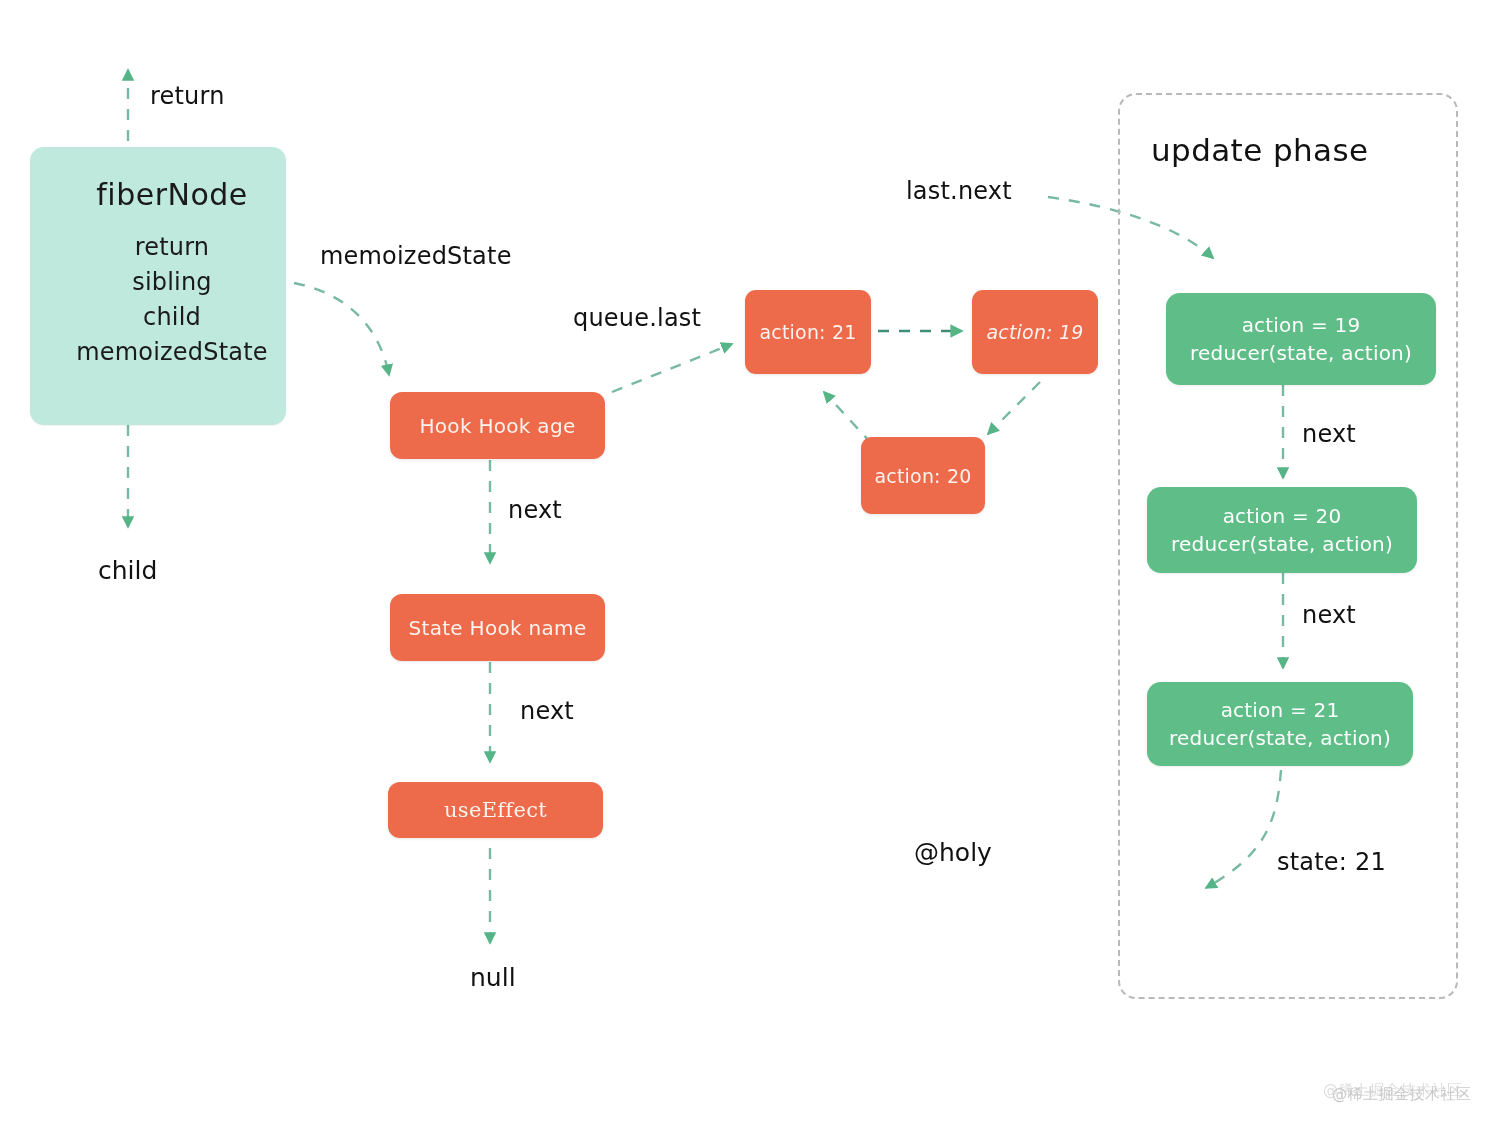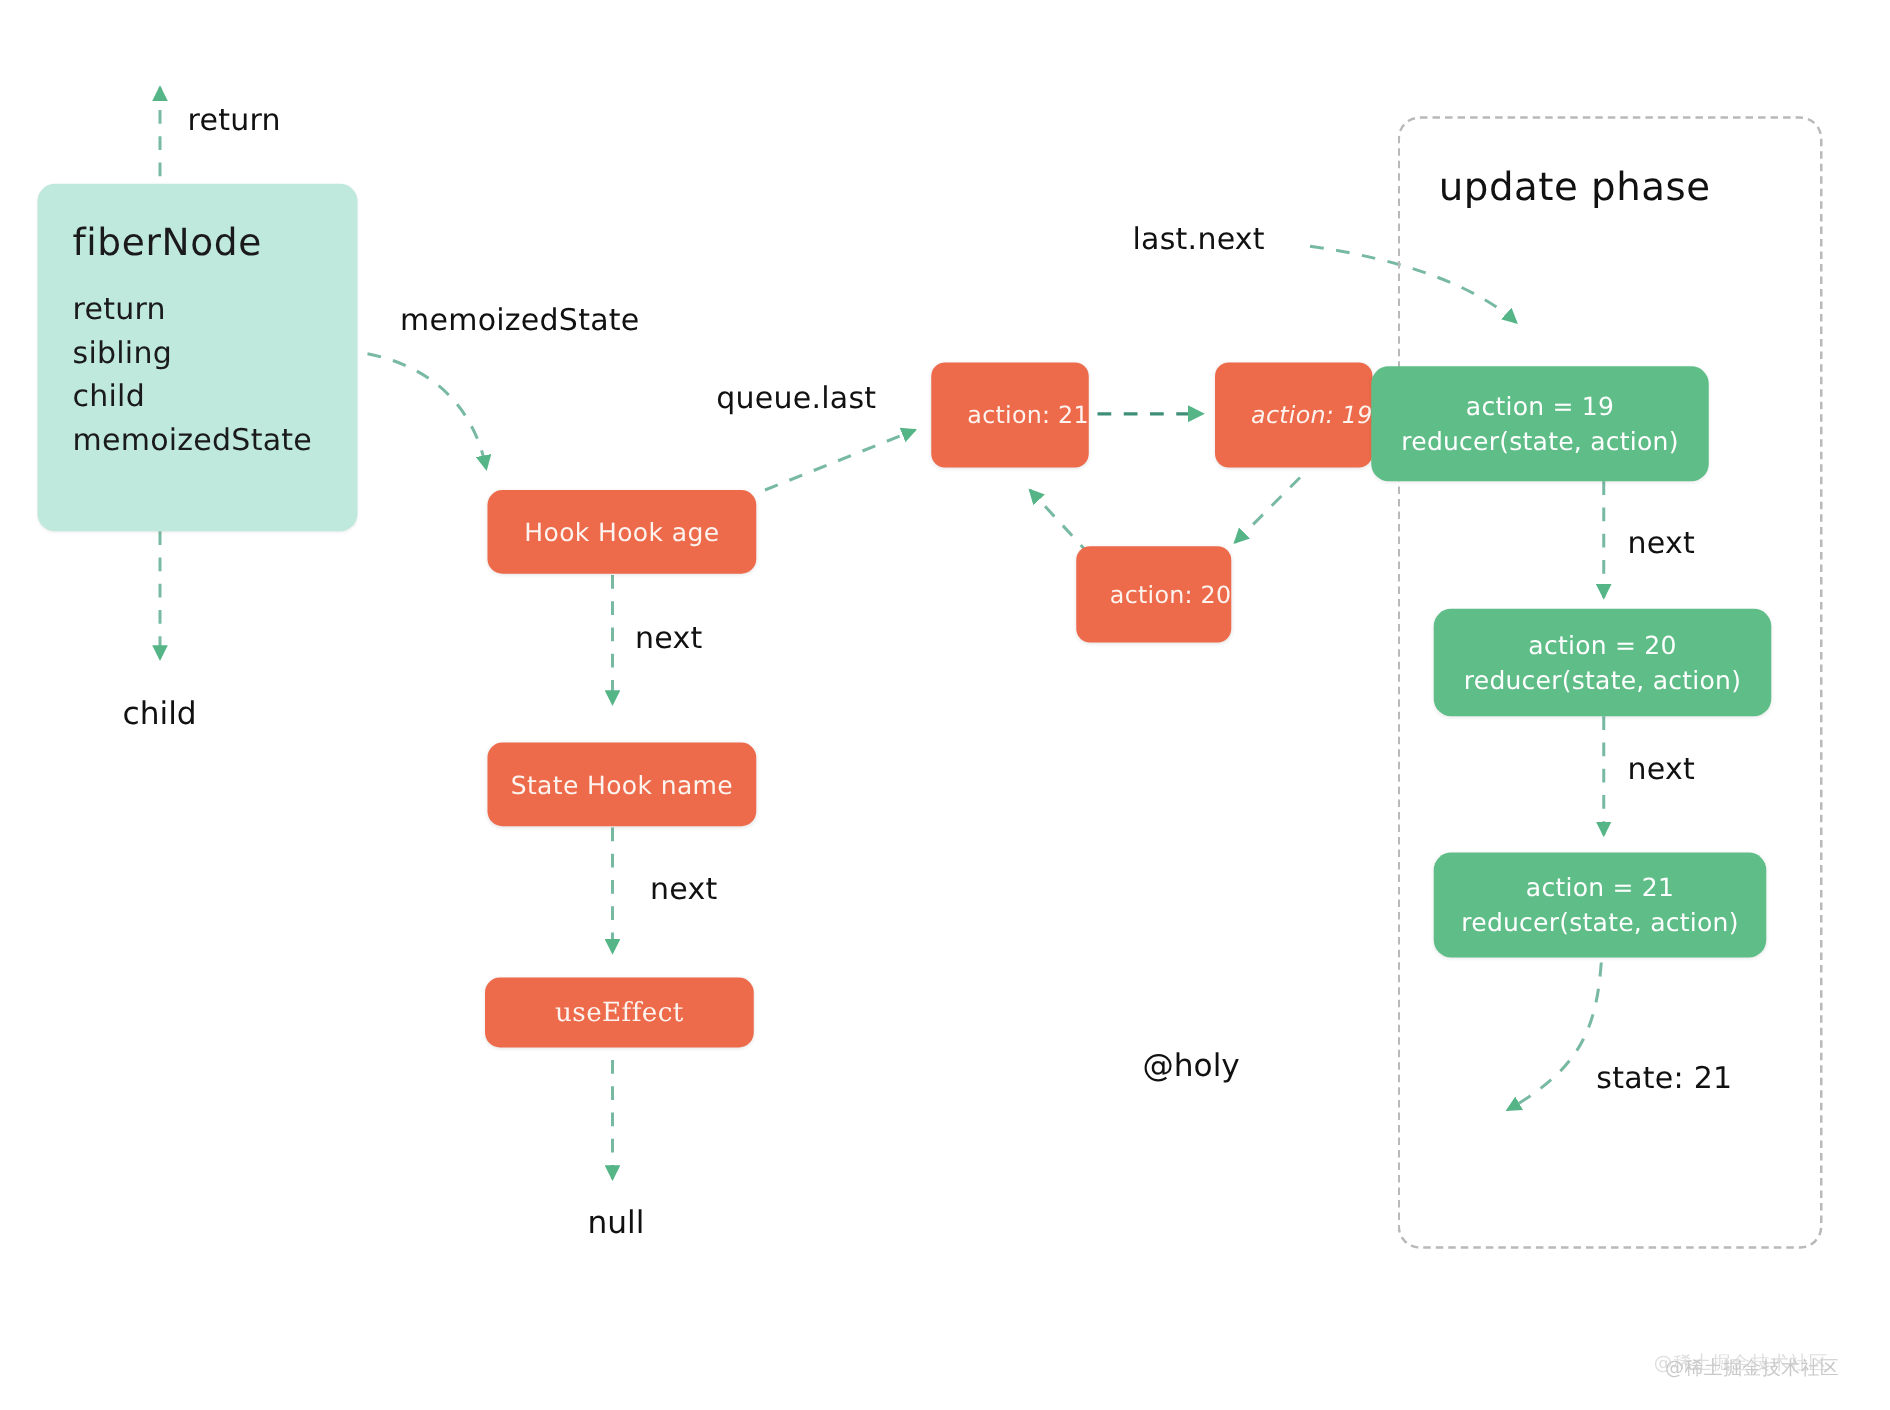--- a/index.html
+++ b/index.html
@@ -29,21 +29,21 @@
     box-sizing: border-box;
     display: flex;
     flex-direction: column;
     align-items: center;
     justify-content: center;
     text-align: center;
   }
   .node-fiber {
     background: #bfe9dc;
     border-radius: 14px;
-    align-items: flex-start;
+    align-items: center;
     justify-content: flex-start;
     padding: 30px 0 0 28px;
     box-shadow: 0 1px 2px rgba(0,0,0,0.06);
   }
   .fiber-title {
     font-family: "DejaVu Sans", sans-serif;
     font-size: 30px;
     color: #1a1a1a;
     letter-spacing: 0.5px;
     margin-bottom: 18px;
@@ -69,21 +69,20 @@
     font-size: 21px;
   }
   .node-action {
     background: #ed6a4b;
     border-radius: 11px;
     color: #fdf3ef;
     font-family: "DejaVu Sans", sans-serif;
     font-size: 19px;
     letter-spacing: 0.2px;
     box-shadow: 0 1px 3px rgba(0,0,0,0.10);
-    align-items: flex-end;
   }
   .node-update {
     background: #5fbe87;
     border-radius: 14px;
     color: #ffffff;
     font-family: "DejaVu Sans", sans-serif;
     font-size: 20px;
     line-height: 1.42;
     letter-spacing: 0.2px;
     box-shadow: 0 1px 3px rgba(0,0,0,0.08);
@@ -254,21 +253,21 @@
   </div>
 
   <div class="edge-label" style="left:906px; top:177px;">last.next</div>
 
   <div class="credit" style="left:868px; top:838px;margin-left:46px;">@holy</div>
 
   <div class="phase-panel" style="left:1118px; top:93px; width:340px; height:906px;"></div>
 
   <div class="phase-title" style="left:1151px; top:132px;">update phase</div>
 
-  <div class="node node-update" style="left:1097px; top:293px; width:270px; height:92px;">
+  <div class="node node-update" style="left:1166px; top:293px; width:270px; height:92px;">
     <span class="ln">action = 19</span>
     <span class="ln">reducer(state, action)</span>
   </div>
 
   <div class="edge-label" style="left:1302px; top:420px;">next</div>
 
   <div class="node node-update" style="left:1147px; top:487px; width:270px; height:86px;">
     <span class="ln">action = 20</span>
     <span class="ln">reducer(state, action)</span>
   </div>

